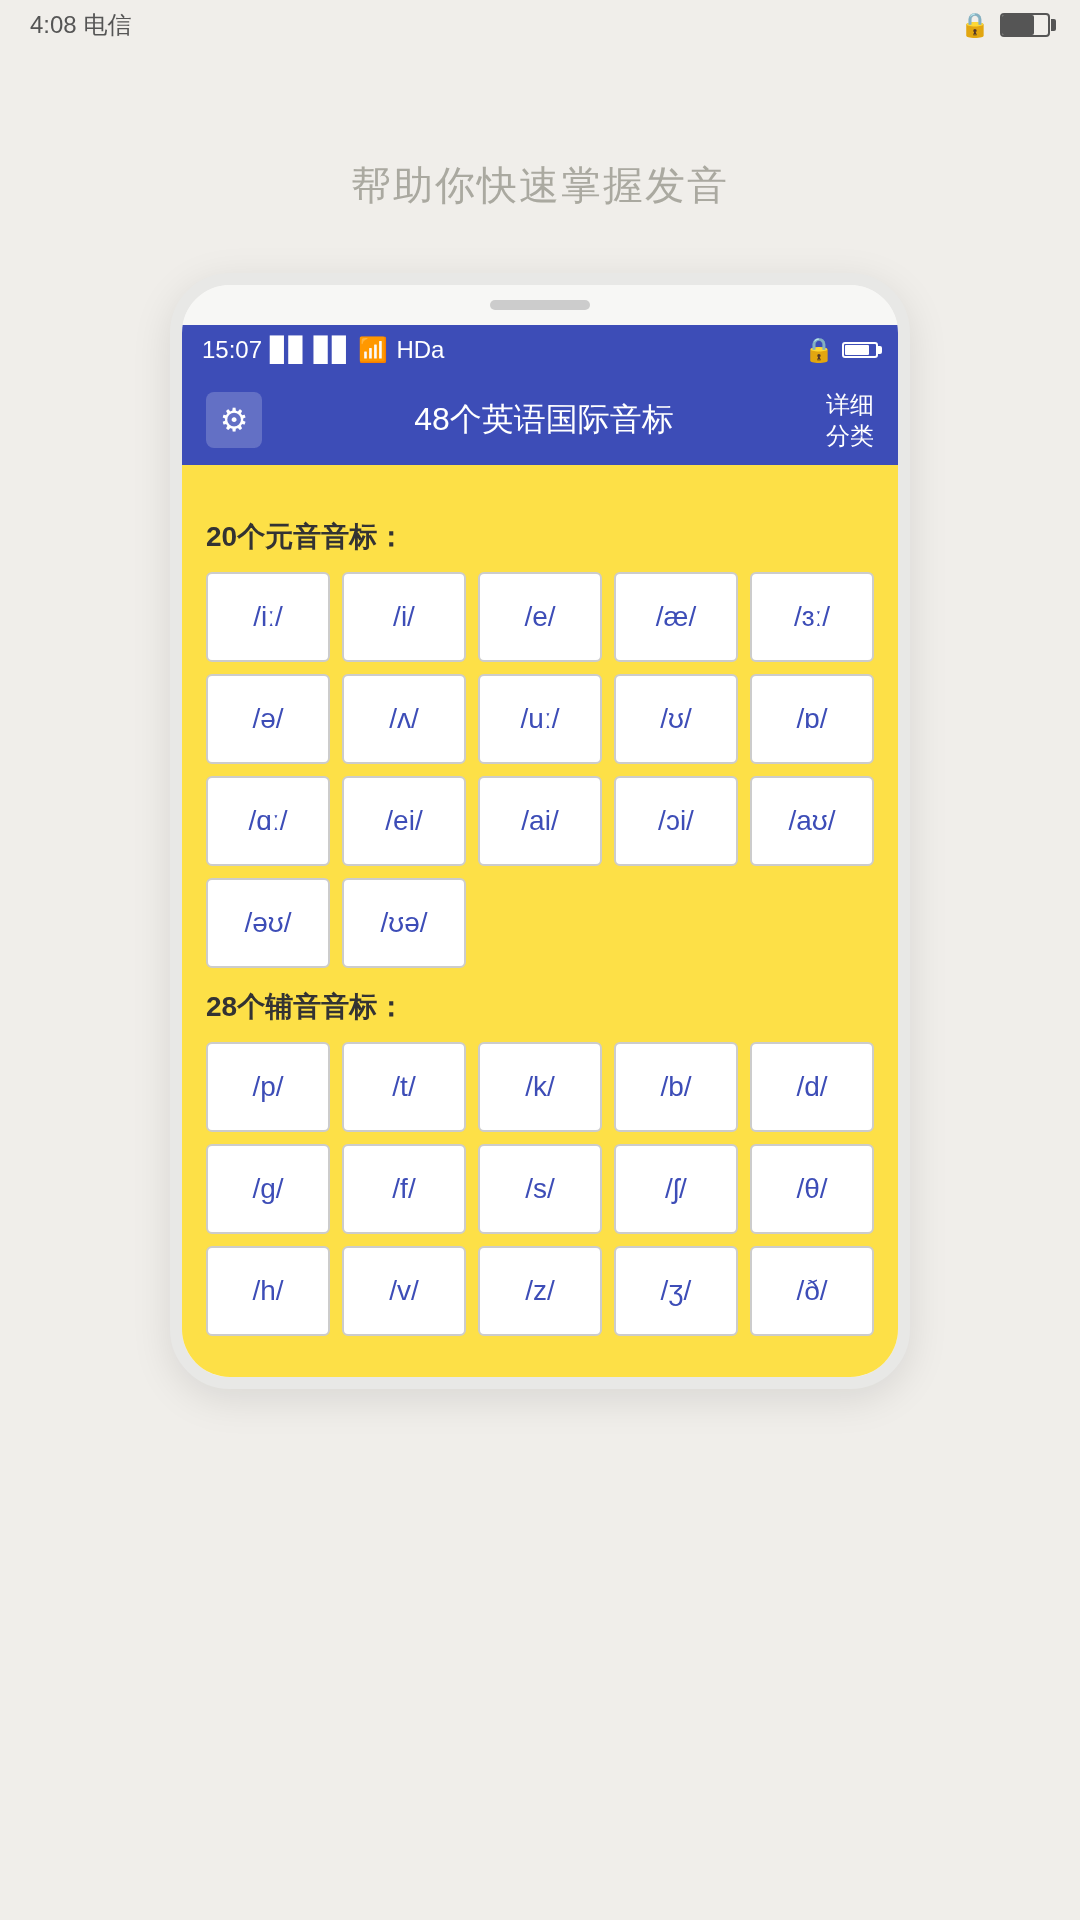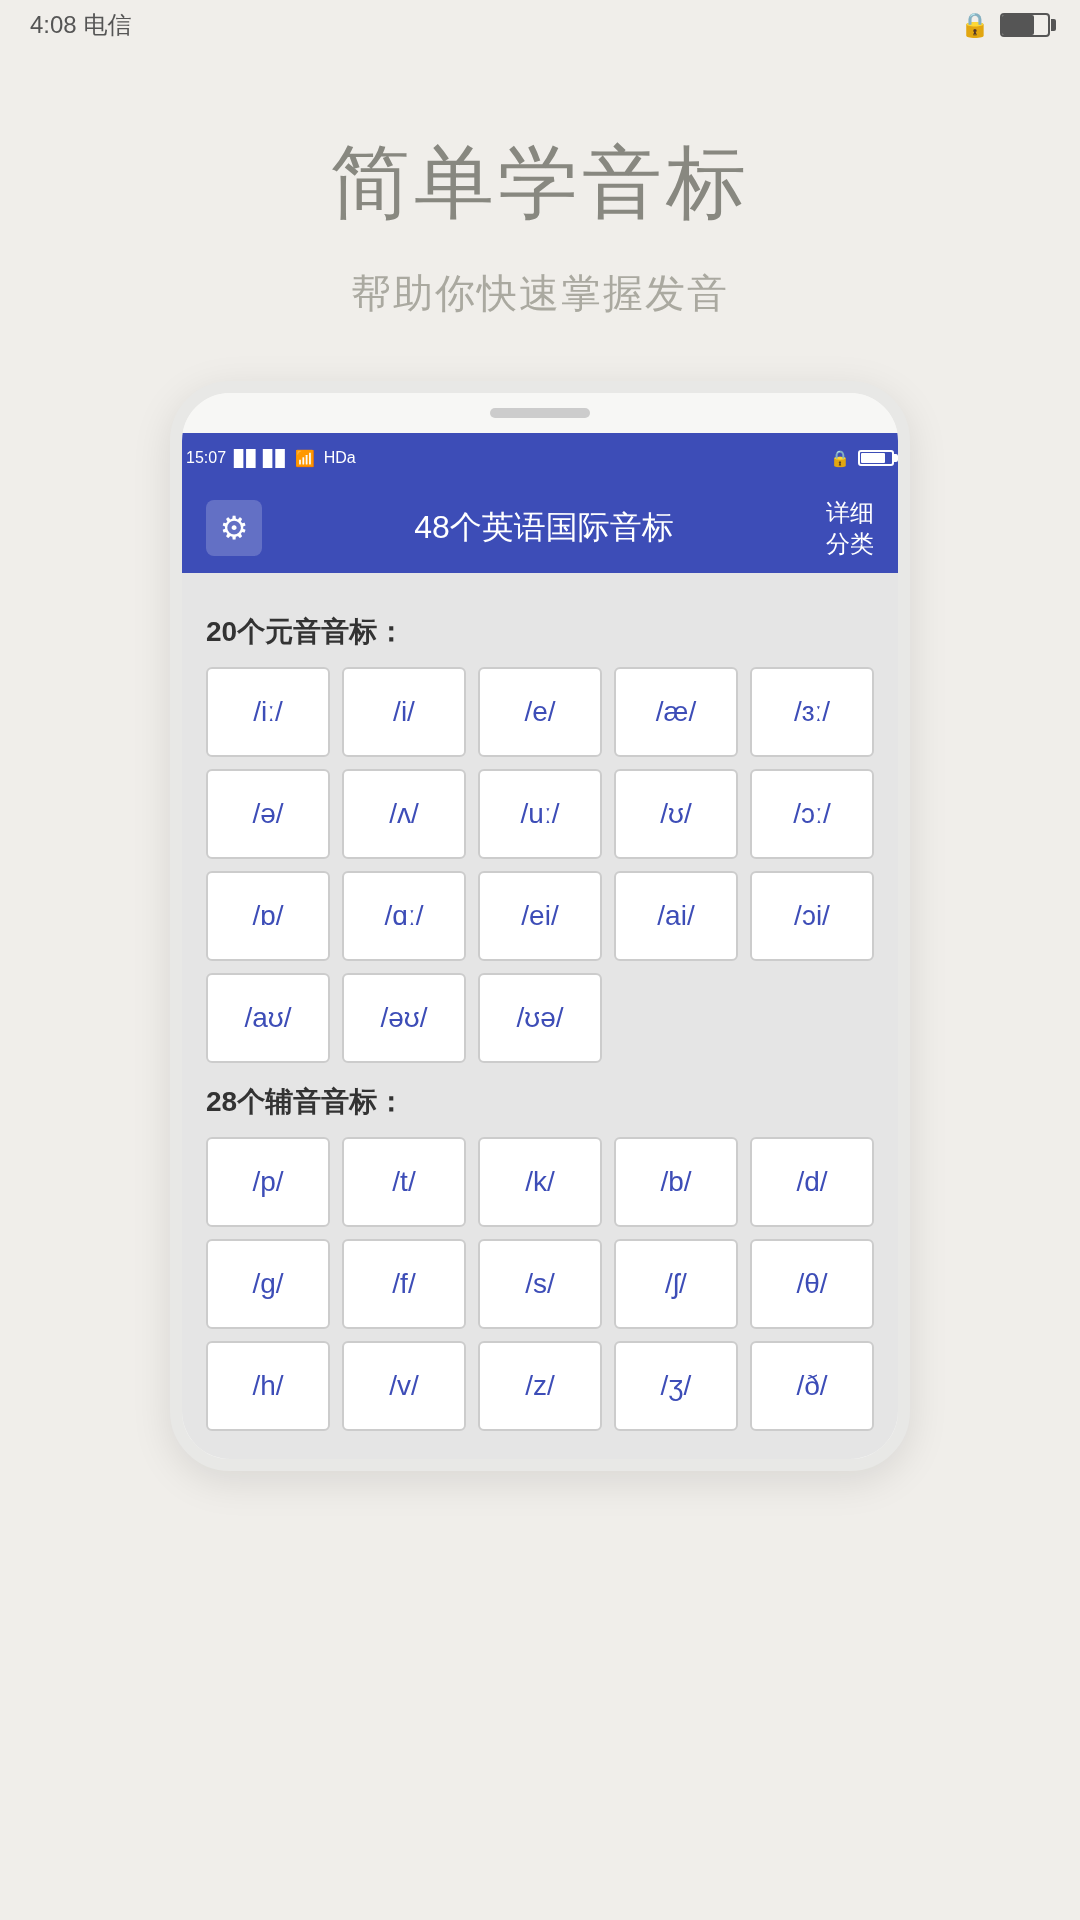--- a/index.html
+++ b/index.html
@@ -103,23 +103,23 @@
       border-radius: 5px;
     }
 
     
     .phone-status-bar {
       background: #3d4db7;
       height: 50px;
       display: flex;
       align-items: center;
       justify-content: space-between;
-      padding: 0 4px;
+      padding: 0 20px;
       color: white;
-      font-size: 16px;
+      font-size: 24px;
     }
     .phone-status-left {
       display: flex;
       align-items: center;
       gap: 8px;
     }
     .phone-status-right {
       display: flex;
       align-items: center;
       gap: 8px;
@@ -179,22 +179,22 @@
     }
     .app-header-right {
       font-size: 24px;
       color: white;
       text-align: center;
       line-height: 1.3;
     }
 
     
     .phone-content {
-      padding: 20px 24px;
-      background: #e5e5e5;
+      padding: 33px 24px;
+      background: #fde047;
     }
 
     .section-title {
       font-size: 28px;
       color: #333;
       font-weight: 600;
       margin: 20px 0 16px 0;
     }
 
     .phoneme-grid {
@@ -226,21 +226,20 @@
   </div>
   <div class="status-bar-right">
     <span>🔒</span>
     <div class="battery-icon">
       <div class="battery-fill"></div>
     </div>
   </div>
 </div>
 
 <div class="page-header">
-  <div class="page-title">简单学音标</div>
   <div class="page-subtitle">帮助你快速掌握发音</div>
 </div>
 
 <div class="phone-mockup">
   <div class="phone-notch-area">
     <div class="phone-speaker"></div>
   </div>
 
   <div class="phone-status-bar">
     <div class="phone-status-left">
@@ -269,21 +268,20 @@
     <div class="phoneme-grid" id="vowel-grid">
         <div class="phoneme-cell">/iː/</div>
         <div class="phoneme-cell">/i/</div>
         <div class="phoneme-cell">/e/</div>
         <div class="phoneme-cell">/æ/</div>
         <div class="phoneme-cell">/ɜː/</div>
         <div class="phoneme-cell">/ə/</div>
         <div class="phoneme-cell">/ʌ/</div>
         <div class="phoneme-cell">/uː/</div>
         <div class="phoneme-cell">/ʊ/</div>
-        <div class="phoneme-cell">/ɔː/</div>
         <div class="phoneme-cell">/ɒ/</div>
         <div class="phoneme-cell">/ɑː/</div>
         <div class="phoneme-cell">/ei/</div>
         <div class="phoneme-cell">/ai/</div>
         <div class="phoneme-cell">/ɔi/</div>
         <div class="phoneme-cell">/aʊ/</div>
         <div class="phoneme-cell">/əʊ/</div>
         <div class="phoneme-cell">/ʊə/</div>
       </div>
 

